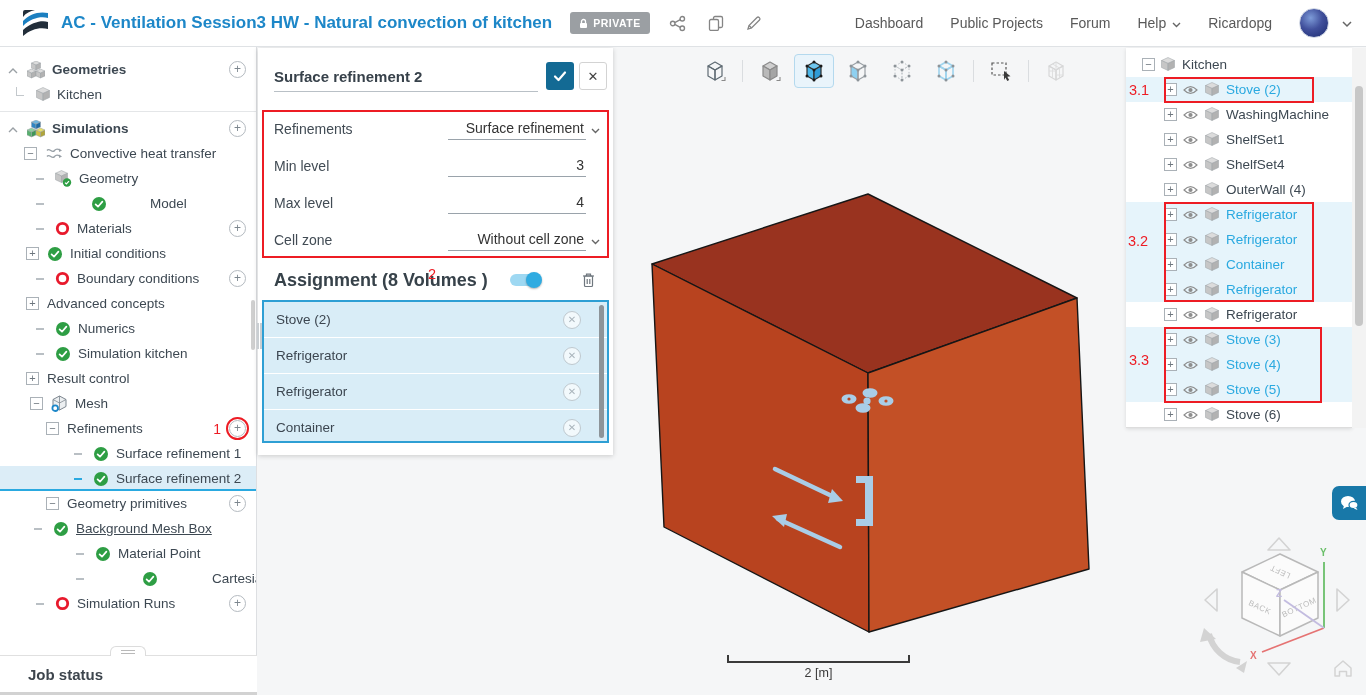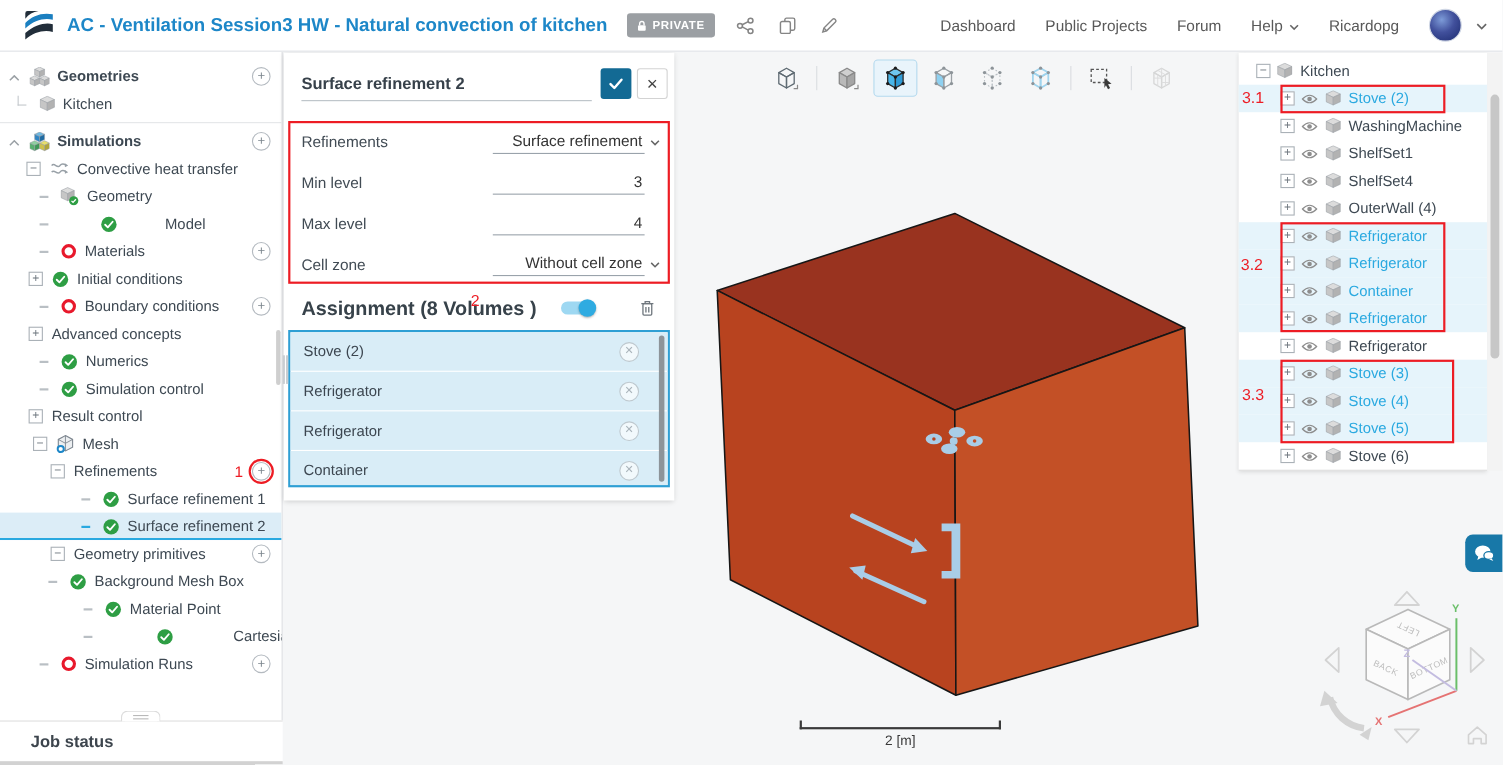--- a/index.html
+++ b/index.html
@@ -334,21 +334,21 @@
         <span class="l-spacer"></span>
       </div>
       <div class="lrow" style="padding-left: 34px;">
         <span class="tree-dash"></span>
         <span class="t-icon">
           <svg width="16" height="16" viewBox="0 0 16 16">
             <circle cx="8" cy="8" r="7" fill="#2e9e44"></circle>
             <path d="M4.6 8.3 L7 10.7 L11.4 5.6" stroke="#fff" stroke-width="1.7" fill="none" stroke-linecap="round" stroke-linejoin="round"></path>
           </svg>
         </span>
-        <span class="lbl">Simulation control</span>
+        <span class="lbl">Simulation kitchen</span>
         <span class="l-spacer"></span>
       </div>
       <div class="lrow" style="padding-left: 26px;">
         <span class="exp-box">+</span>
         <span class="lbl">Result control</span>
         <span class="l-spacer"></span>
       </div>
       <div class="lrow" style="padding-left: 30px;">
         <span class="exp-box">−</span>
         <span class="t-icon">
@@ -389,21 +389,21 @@
         </span>
         <span class="lbl">Surface refinement 2</span>
         <span class="l-spacer"></span>
       </div>
       <div class="lrow" style="padding-left: 46px;">
         <span class="exp-box">−</span>
         <span class="lbl">Geometry primitives</span>
         <span class="l-spacer"></span>
         <span class="plus-circle">+</span>
       </div>
-      <div class="lrow" style="padding-left: 42px;">
+      <div class="lrow" style="padding-left: 32px; text-decoration: underline;">
         <span class="tree-dash"></span>
         <span class="t-icon">
           <svg width="16" height="16" viewBox="0 0 16 16">
             <circle cx="8" cy="8" r="7" fill="#2e9e44"></circle>
             <path d="M4.6 8.3 L7 10.7 L11.4 5.6" stroke="#fff" stroke-width="1.7" fill="none" stroke-linecap="round" stroke-linejoin="round"></path>
           </svg>
         </span>
         <span class="lbl">Background Mesh Box</span>
         <span class="l-spacer"></span>
       </div>

